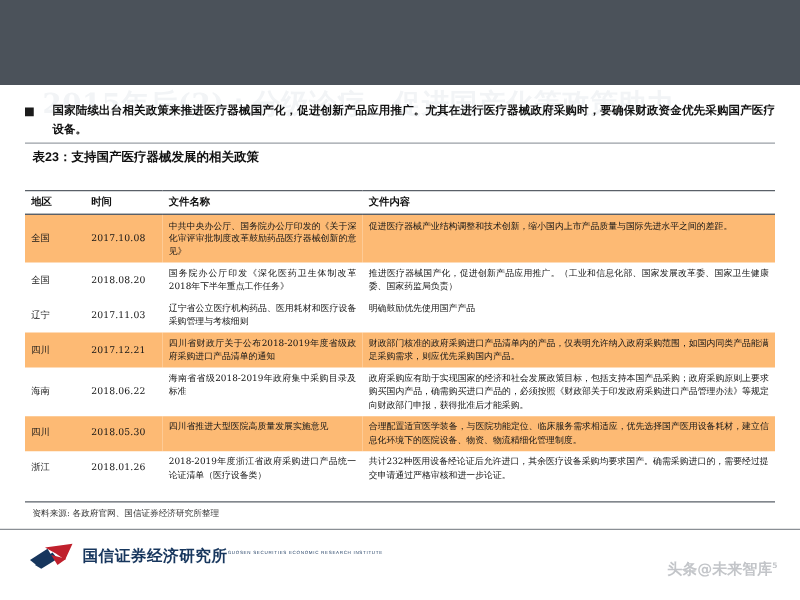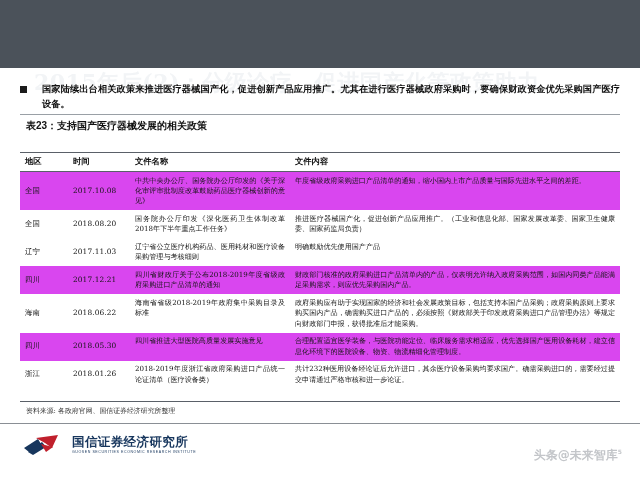--- a/index.html
+++ b/index.html
@@ -69,21 +69,21 @@
     border-top:1.6px solid #5a6068;
     border-bottom:1.1px solid #5a6068;
     background:#fff;
   }
   table.policy tbody td{
     font-size:7.1px;line-height:1.48;color:#151515;
     padding:3.5px 5px 3.5px 5px;
     vertical-align:top;
     border:none;
   }
-  table.policy tbody tr.alt td{background:#d946ef;margin-top:48px;}
+  table.policy tbody tr.alt td{background:#fdba74;margin-top:48px;}
   table.policy tbody tr td.cell-region,
   table.policy tbody tr td.cell-date{
     white-space:nowrap;vertical-align:middle;font-size:7.4px;
   }
   table.policy tbody tr td.cell-date{letter-spacing:0.1px;}
   table.policy tbody tr td.cell-name{text-align:justify;}
   table.policy tbody tr td.cell-content{text-align:justify;}
   .tbl-bottom-rule{
     position:absolute;left:20px;width:600px;height:1.4px;background:#5a6068;
   }
@@ -96,21 +96,21 @@
   }
 
   
   .footer-rule{
     position:absolute;left:0;width:640px;height:1.2px;background:#8a8f95;
   }
   .logo-group{
     position:absolute;left:22px;display:flex;align-items:center;
   }
   .logo-mark{width:44px;height:24px;flex:0 0 auto;}
-  .logo-text-block{margin-left:6px;display:flex;flex-direction:column;justify-content:center;}
+  .logo-text-block{display:flex;flex-direction:row;justify-content:center;}
   .logo-cn{
     font-family:"DejaVu Sans","Liberation Sans",sans-serif;
     font-size:12.5px;font-weight:bold;color:#17365d;letter-spacing:0.4px;line-height:1;
   }
   .logo-en{
     font-family:"Liberation Sans","DejaVu Sans",sans-serif;
     font-size:3.6px;color:#17365d;letter-spacing:0.55px;margin-top:2.5px;line-height:1;
     white-space:nowrap;
   }
 
@@ -154,21 +154,21 @@
           <th>时间</th>
           <th>文件名称</th>
           <th>文件内容</th>
         </tr>
       </thead>
       <tbody>
         <tr class="alt">
           <td class="cell-region">全国</td>
           <td class="cell-date">2017.10.08</td>
           <td class="cell-name">中共中央办公厅、国务院办公厅印发的《关于深化审评审批制度改革鼓励药品医疗器械创新的意见》</td>
-          <td class="cell-content">年度省级政府采购进口产品清单的通知，缩小国内上市产品质量与国际先进水平之间的差距。</td>
+          <td class="cell-content">促进医疗器械产业结构调整和技术创新，缩小国内上市产品质量与国际先进水平之间的差距。</td>
         </tr>
         <tr>
           <td class="cell-region">全国</td>
           <td class="cell-date">2018.08.20</td>
           <td class="cell-name">国务院办公厅印发《深化医药卫生体制改革2018年下半年重点工作任务》</td>
           <td class="cell-content">推进医疗器械国产化，促进创新产品应用推广。（工业和信息化部、国家发展改革委、国家卫生健康委、国家药监局负责）</td>
         </tr>
         <tr>
           <td class="cell-region">辽宁</td>
           <td class="cell-date">2017.11.03</td>

